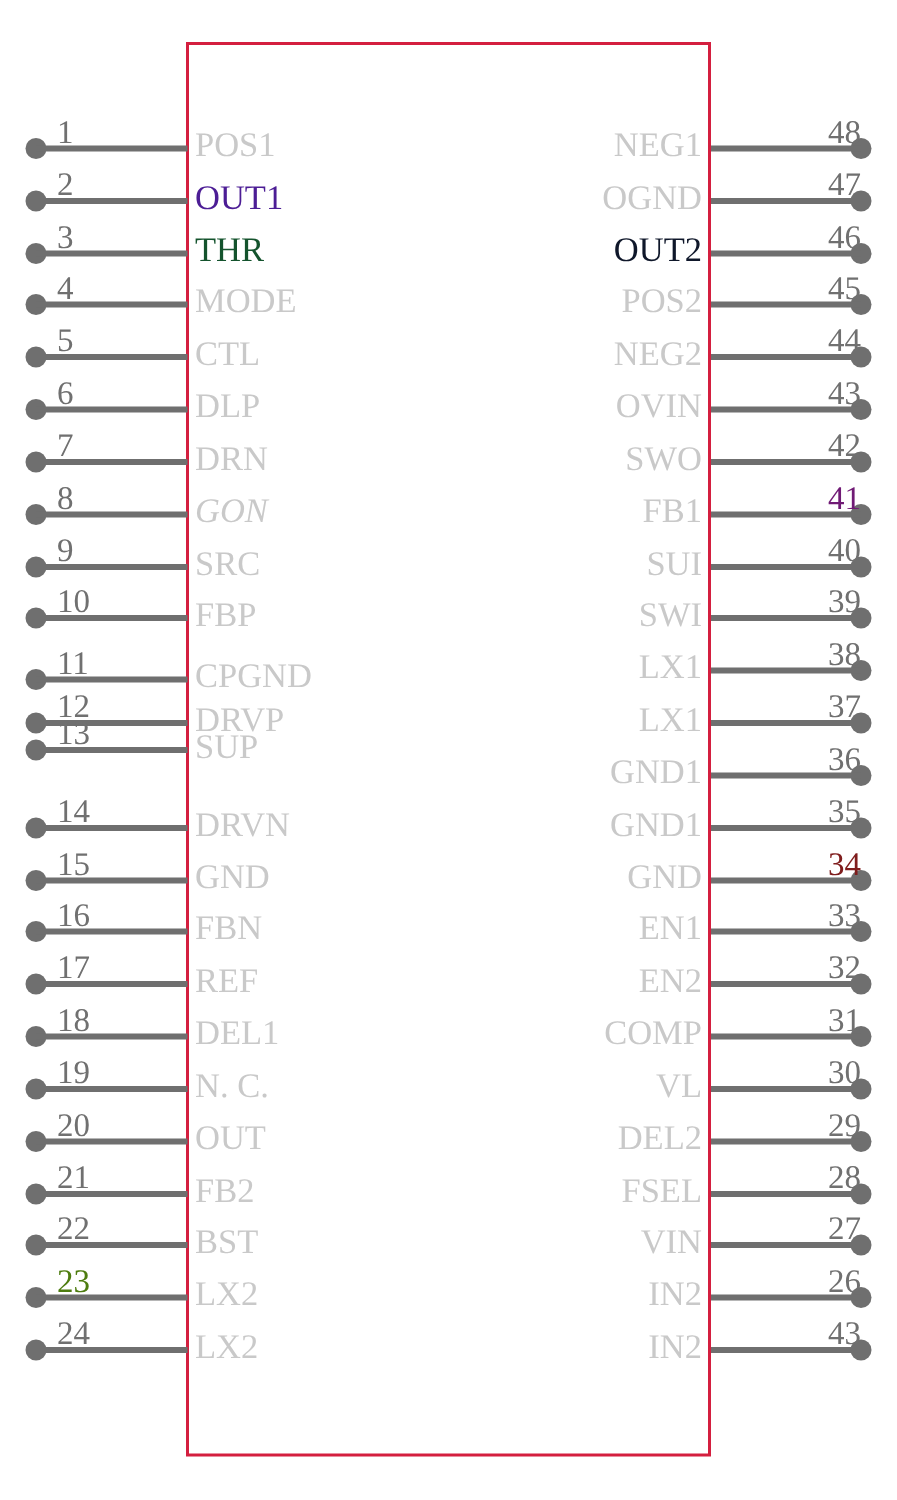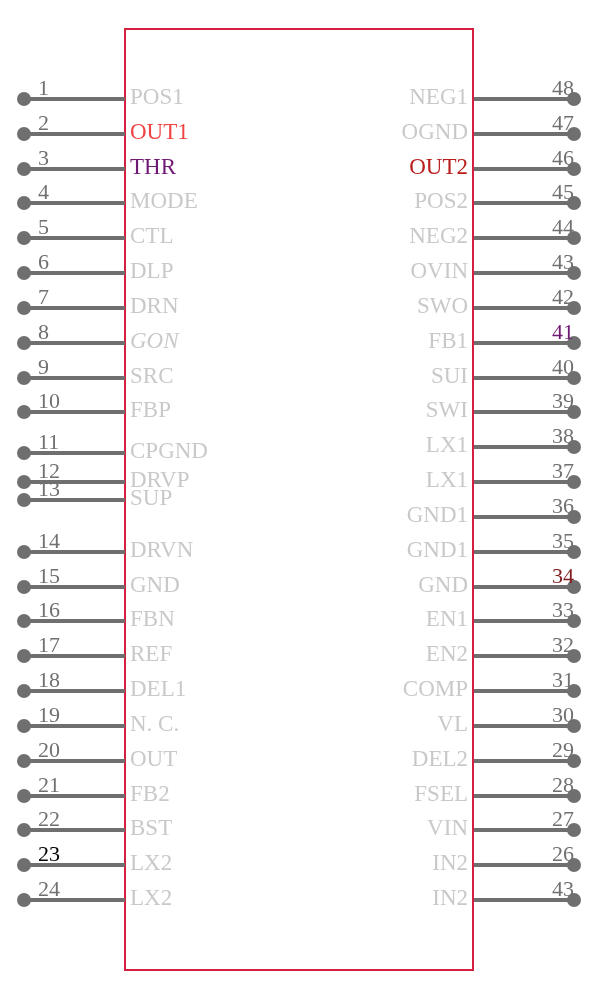--- a/index.html
+++ b/index.html
@@ -87,27 +87,27 @@
       <div class="pin left" style="top: 81px;">
         <div class="pin-dot" style="background: rgb(111, 111, 111);"></div>
         <div class="pin-wire" style="background: rgb(111, 111, 111);"></div>
         <div class="pin-number" style="color: rgb(112, 112, 112);">1</div>
         <div class="pin-label" style="color: rgb(201, 201, 201);">POS1</div>
       </div>
       <div class="pin left" style="top: 115.83px;">
         <div class="pin-dot" style="background: rgb(111, 111, 111);"></div>
         <div class="pin-wire" style="background: rgb(111, 111, 111);"></div>
         <div class="pin-number" style="color: rgb(112, 112, 112);">2</div>
-        <div class="pin-label" style="color: #ef4444;">OUT1</div>
+        <div class="pin-label" style="color: #4c1d95;">OUT1</div>
       </div>
       <div class="pin left" style="top: 150.66px;">
         <div class="pin-dot" style="background: rgb(111, 111, 111);"></div>
         <div class="pin-wire" style="background: rgb(111, 111, 111);"></div>
         <div class="pin-number" style="color: rgb(112, 112, 112);">3</div>
-        <div class="pin-label" style="color: #701a75;">THR</div>
+        <div class="pin-label" style="color: #14532d;">THR</div>
       </div>
       <div class="pin left" style="top: 185.49px;">
         <div class="pin-dot" style="background: rgb(111, 111, 111);"></div>
         <div class="pin-wire" style="background: rgb(111, 111, 111);"></div>
         <div class="pin-number" style="color: rgb(112, 112, 112);">4</div>
         <div class="pin-label" style="color: rgb(201, 201, 201);">MODE</div>
       </div>
       <div class="pin left" style="top: 220.32px;">
         <div class="pin-dot" style="background: rgb(111, 111, 111);"></div>
         <div class="pin-wire" style="background: rgb(111, 111, 111);"></div>
@@ -212,21 +212,21 @@
       </div>
       <div class="pin left" style="top: 812.43px;">
         <div class="pin-dot" style="background: rgb(111, 111, 111);"></div>
         <div class="pin-wire" style="background: rgb(111, 111, 111);"></div>
         <div class="pin-number" style="color: rgb(112, 112, 112);">22</div>
         <div class="pin-label" style="color: rgb(201, 201, 201);">BST</div>
       </div>
       <div class="pin left" style="top: 847.26px;">
         <div class="pin-dot" style="background: rgb(111, 111, 111);"></div>
         <div class="pin-wire" style="background: rgb(111, 111, 111);"></div>
-        <div class="pin-number" style="color: #000000;">23</div>
+        <div class="pin-number" style="color: #4d7c0f;">23</div>
         <div class="pin-label" style="color: rgb(201, 201, 201);">LX2</div>
       </div>
       <div class="pin left" style="top: 882.09px;">
         <div class="pin-dot" style="background: rgb(111, 111, 111);"></div>
         <div class="pin-wire" style="background: rgb(111, 111, 111);"></div>
         <div class="pin-number" style="color: rgb(112, 112, 112);">24</div>
         <div class="pin-label" style="color: rgb(201, 201, 201);">LX2</div>
       </div>
     </div>
   <div id="right-pins">
@@ -239,21 +239,21 @@
       <div class="pin right" style="top: 115.83px;">
         <div class="pin-dot" style="background: rgb(111, 111, 111);"></div>
         <div class="pin-wire" style="background: rgb(111, 111, 111);"></div>
         <div class="pin-number" style="color: rgb(112, 112, 112);">47</div>
         <div class="pin-label" style="color: rgb(201, 201, 201);">OGND</div>
       </div>
       <div class="pin right" style="top: 150.66px;">
         <div class="pin-dot" style="background: rgb(111, 111, 111);"></div>
         <div class="pin-wire" style="background: rgb(111, 111, 111);"></div>
         <div class="pin-number" style="color: rgb(112, 112, 112);">46</div>
-        <div class="pin-label" style="color: #b91c1c;">OUT2</div>
+        <div class="pin-label" style="color: #0f172a;">OUT2</div>
       </div>
       <div class="pin right" style="top: 185.49px;">
         <div class="pin-dot" style="background: rgb(111, 111, 111);"></div>
         <div class="pin-wire" style="background: rgb(111, 111, 111);"></div>
         <div class="pin-number" style="color: rgb(112, 112, 112);">45</div>
         <div class="pin-label" style="color: rgb(201, 201, 201);">POS2</div>
       </div>
       <div class="pin right" style="top: 220.32px;">
         <div class="pin-dot" style="background: rgb(111, 111, 111);"></div>
         <div class="pin-wire" style="background: rgb(111, 111, 111);"></div>

